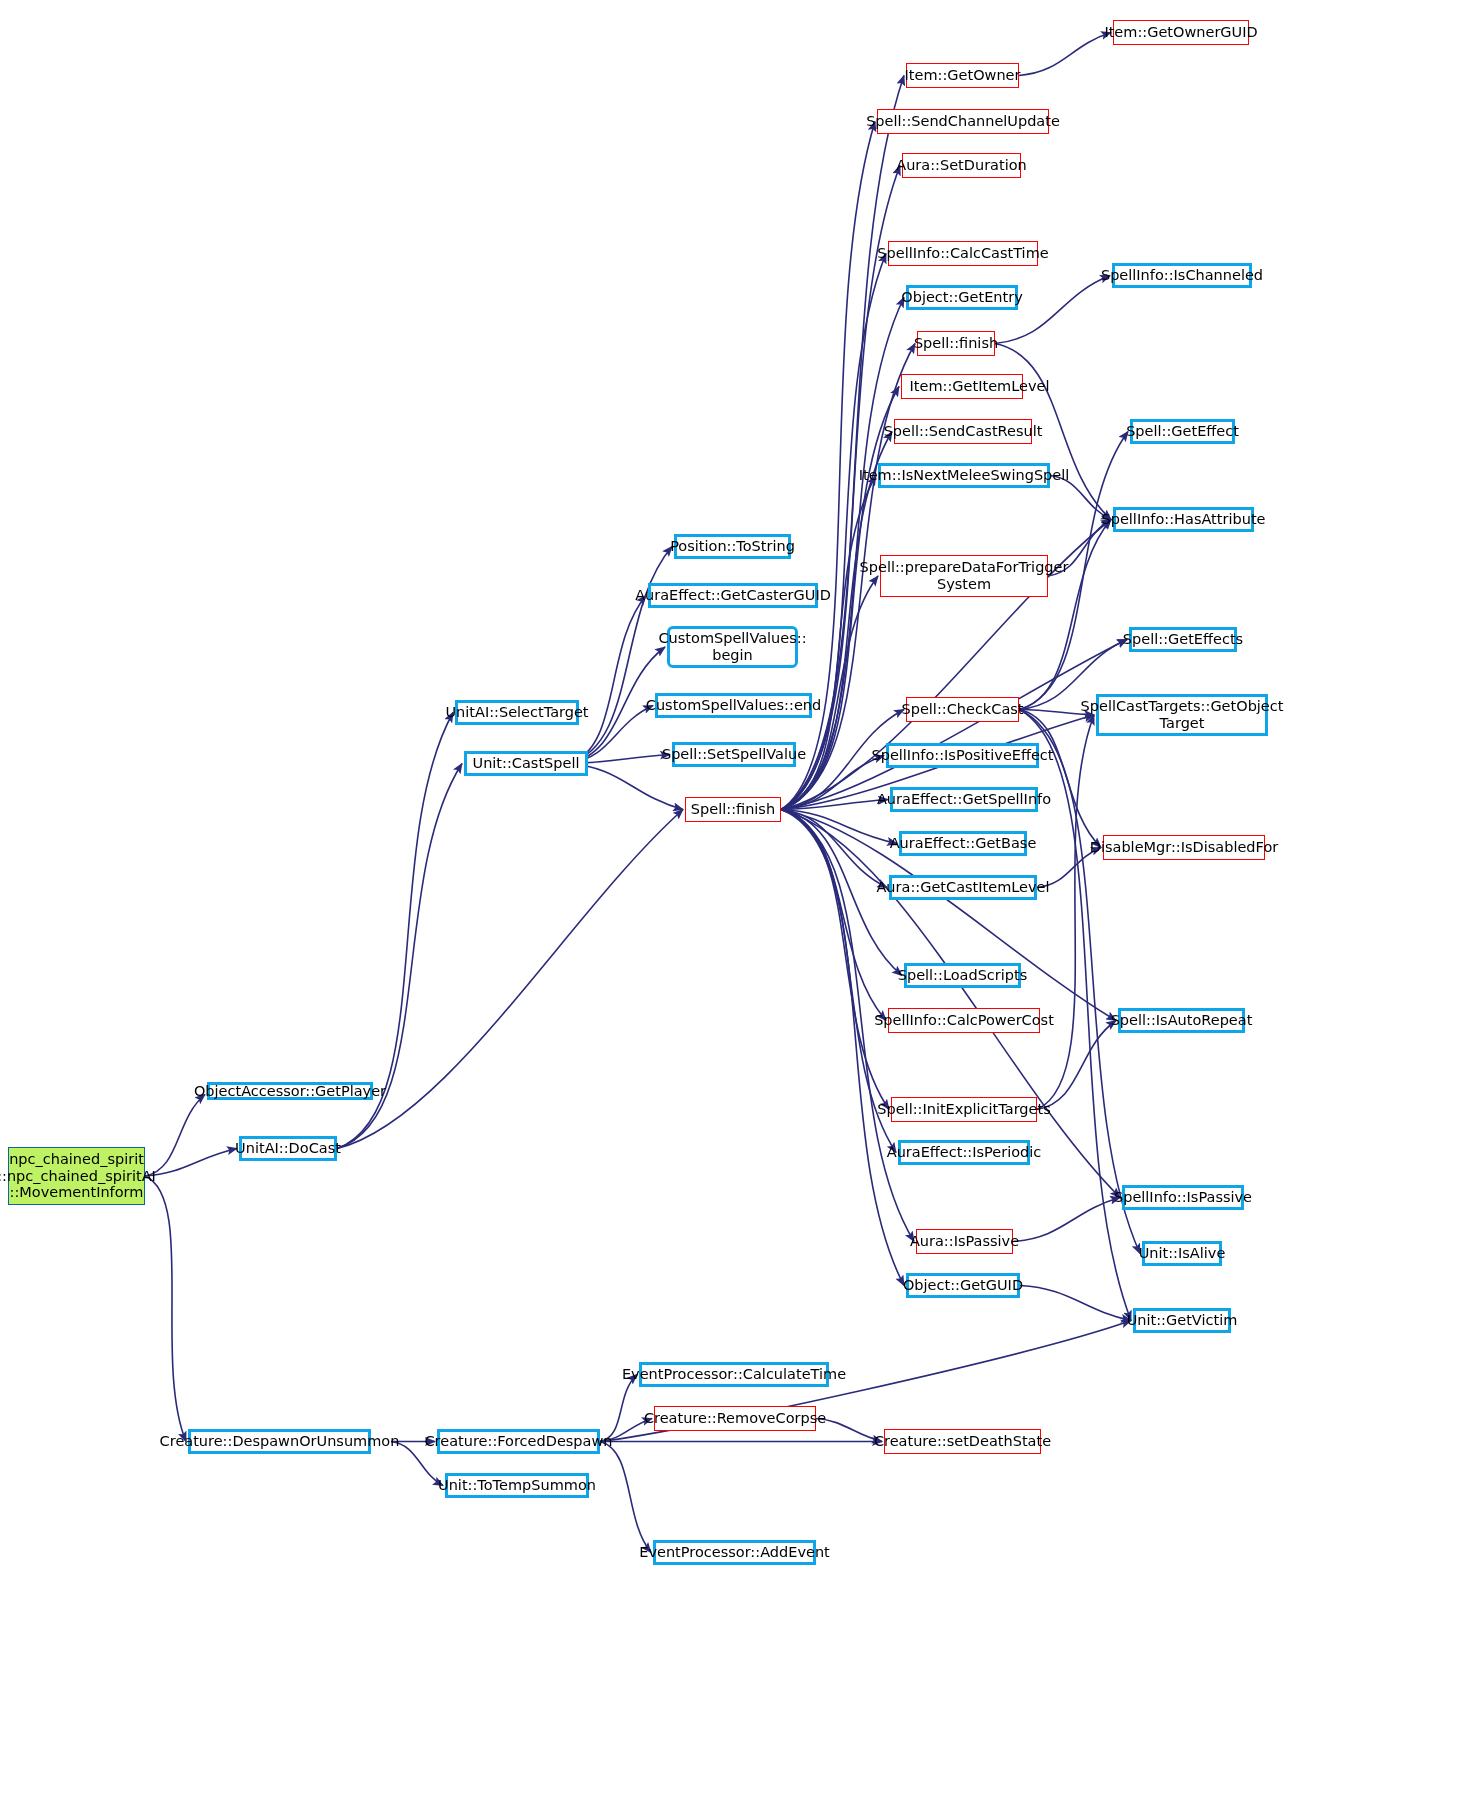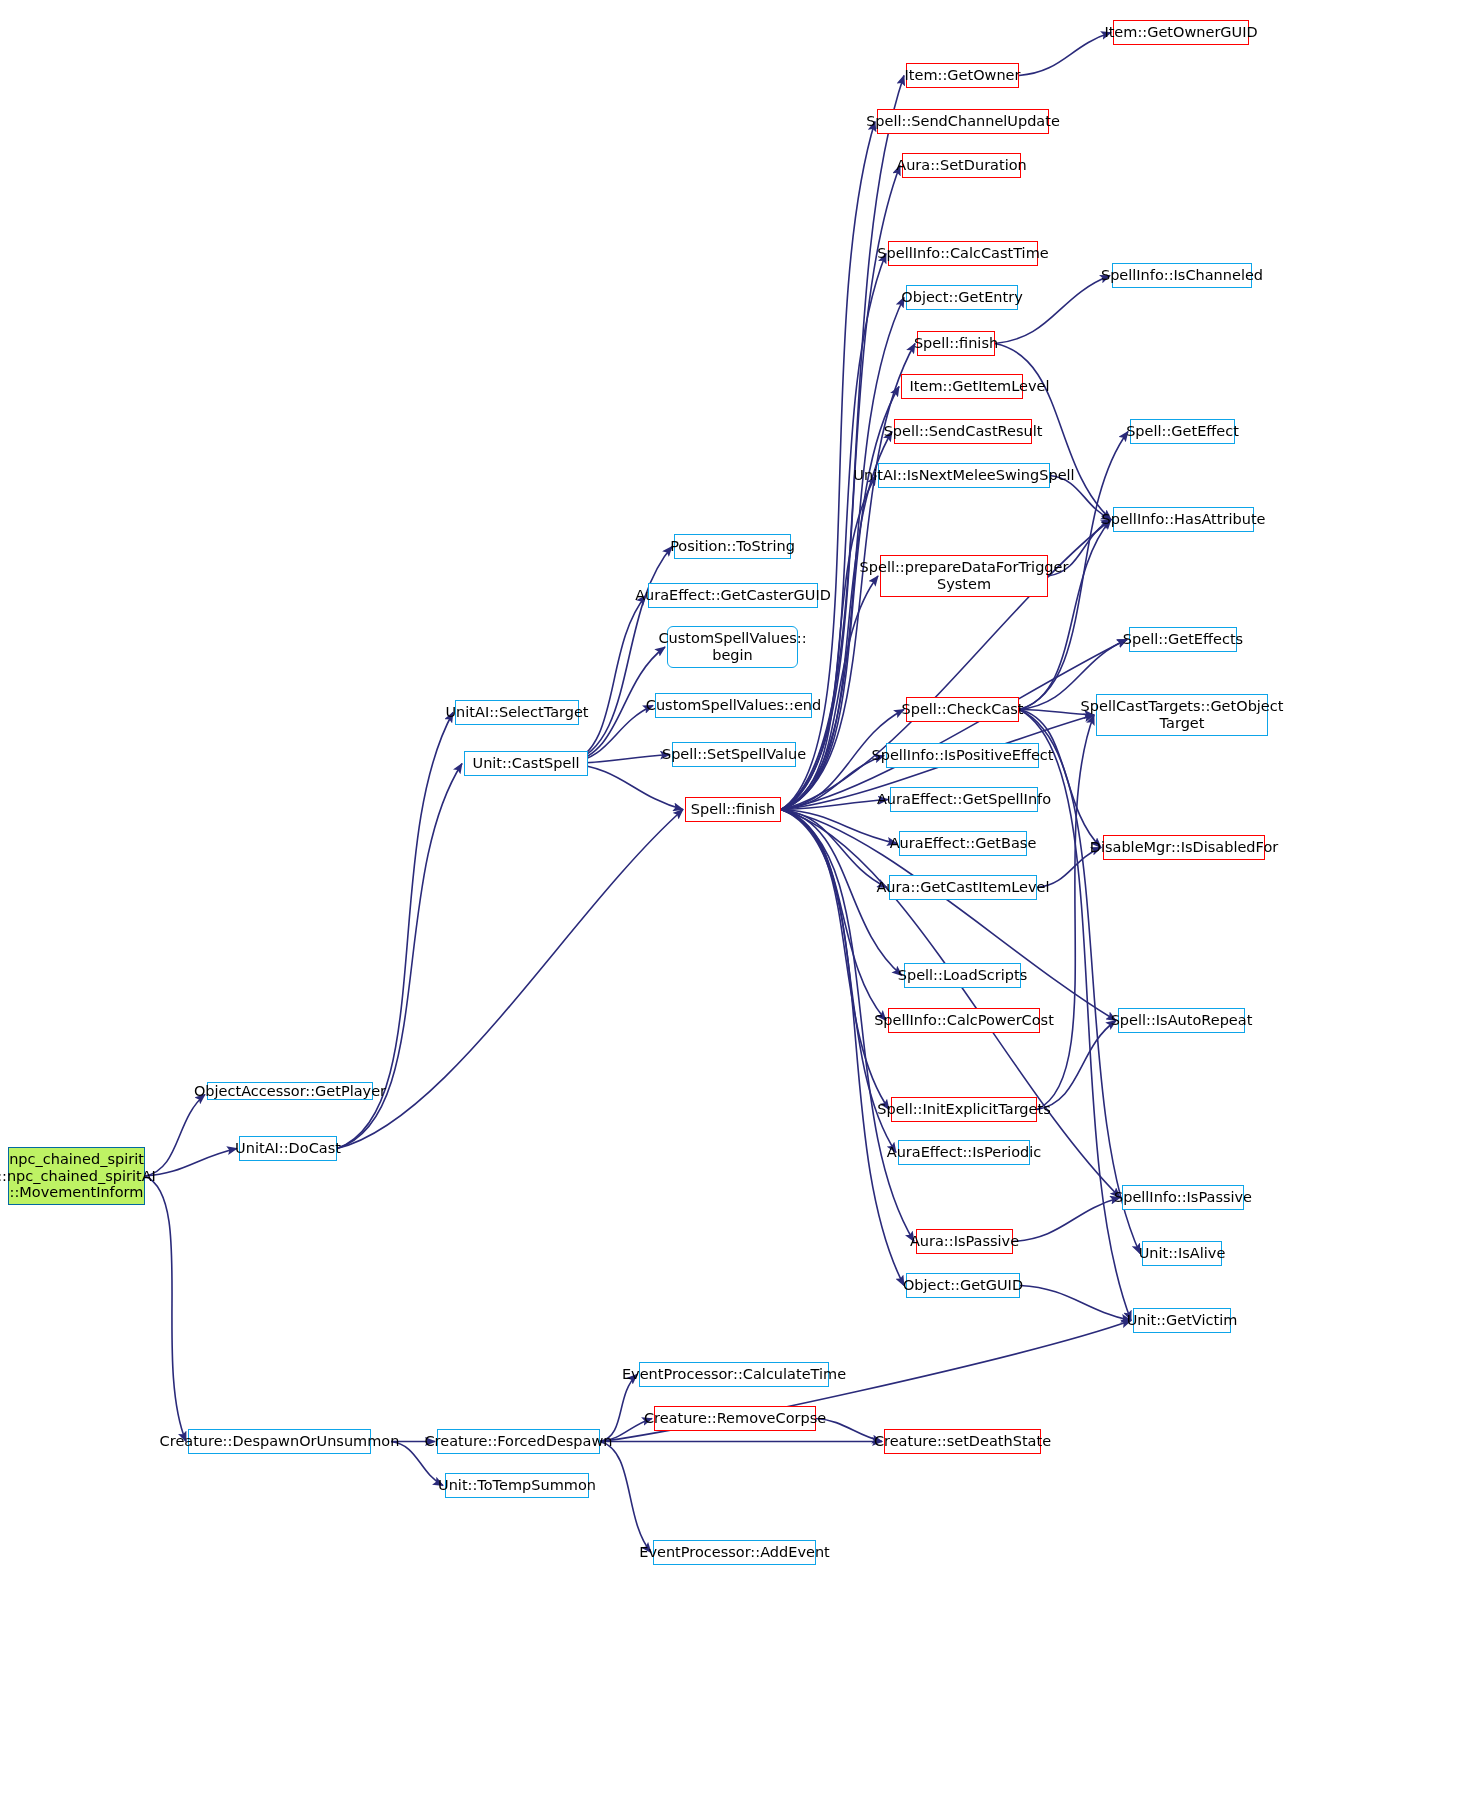--- a/index.html
+++ b/index.html
@@ -14,21 +14,21 @@
   }
   #edges{position:absolute;left:0;top:0;width:1457px;height:1795px;pointer-events:none;}
   .node{
     position:absolute;
     box-sizing:border-box;
     display:flex;
     align-items:center;
     justify-content:center;
     text-align:center;
     background:#ffffff;
-    border:1px solid #0ea5e9;
+    border:3px solid #0ea5e9;
     color:#000000;
     font-size:14.5px;
     line-height:1.15;
     letter-spacing:0px;
     white-space:pre-line;
     padding:0 4px;
     z-index:5;
   }
   .node.red{ border:1px solid #ff0000; }
   .node.root{ background:#bef264; border:1px solid #0369a1; }
@@ -125,21 +125,21 @@
       <div class="node" style="left: 672px; top: 742px; width: 124px; height: 25px;">Spell::SetSpellValue</div>
       <div class="node red" style="left: 685px; top: 797px; width: 96px; height: 25px;">Spell::finish</div>
       <div class="node red" style="left: 906px; top: 63px; width: 113px; height: 25px;">Item::GetOwner</div>
       <div class="node red" style="left: 877px; top: 109px; width: 172px; height: 25px;">Spell::SendChannelUpdate</div>
       <div class="node red" style="left: 902px; top: 153px; width: 119px; height: 25px;">Aura::SetDuration</div>
       <div class="node red" style="left: 888px; top: 241px; width: 150px; height: 25px;">SpellInfo::CalcCastTime</div>
       <div class="node" style="left: 906px; top: 285px; width: 112px; height: 25px;">Object::GetEntry</div>
       <div class="node red" style="left: 917px; top: 331px; width: 78px; height: 25px;">Spell::finish</div>
       <div class="node red" style="left: 901px; top: 374px; width: 122px; height: 25px; padding-left: 39px;">Item::GetItemLevel</div>
       <div class="node red" style="left: 894px; top: 419px; width: 138px; height: 25px;">Spell::SendCastResult</div>
-      <div class="node" style="left: 878px; top: 463px; width: 172px; height: 25px;">UnitAI::IsNextMeleeSwingSpell</div>
+      <div class="node" style="left: 878px; top: 463px; width: 172px; height: 25px;">Item::IsNextMeleeSwingSpell</div>
       <div class="node red" style="left: 880px; top: 555px; width: 168px; height: 42px;">Spell::prepareDataForTrigger
 System</div>
       <div class="node red" style="left: 906px; top: 697px; width: 113px; height: 25px;">Spell::CheckCast</div>
       <div class="node" style="left: 886px; top: 743px; width: 153px; height: 25px;">SpellInfo::IsPositiveEffect</div>
       <div class="node" style="left: 890px; top: 787px; width: 148px; height: 25px;">AuraEffect::GetSpellInfo</div>
       <div class="node" style="left: 899px; top: 831px; width: 128px; height: 25px;">AuraEffect::GetBase</div>
       <div class="node" style="left: 889px; top: 875px; width: 148px; height: 25px;">Aura::GetCastItemLevel</div>
       <div class="node" style="left: 904px; top: 963px; width: 117px; height: 25px;">Spell::LoadScripts</div>
       <div class="node red" style="left: 888px; top: 1008px; width: 152px; height: 25px;">SpellInfo::CalcPowerCost</div>
       <div class="node red" style="left: 891px; top: 1097px; width: 146px; height: 25px;">Spell::InitExplicitTargets</div>

